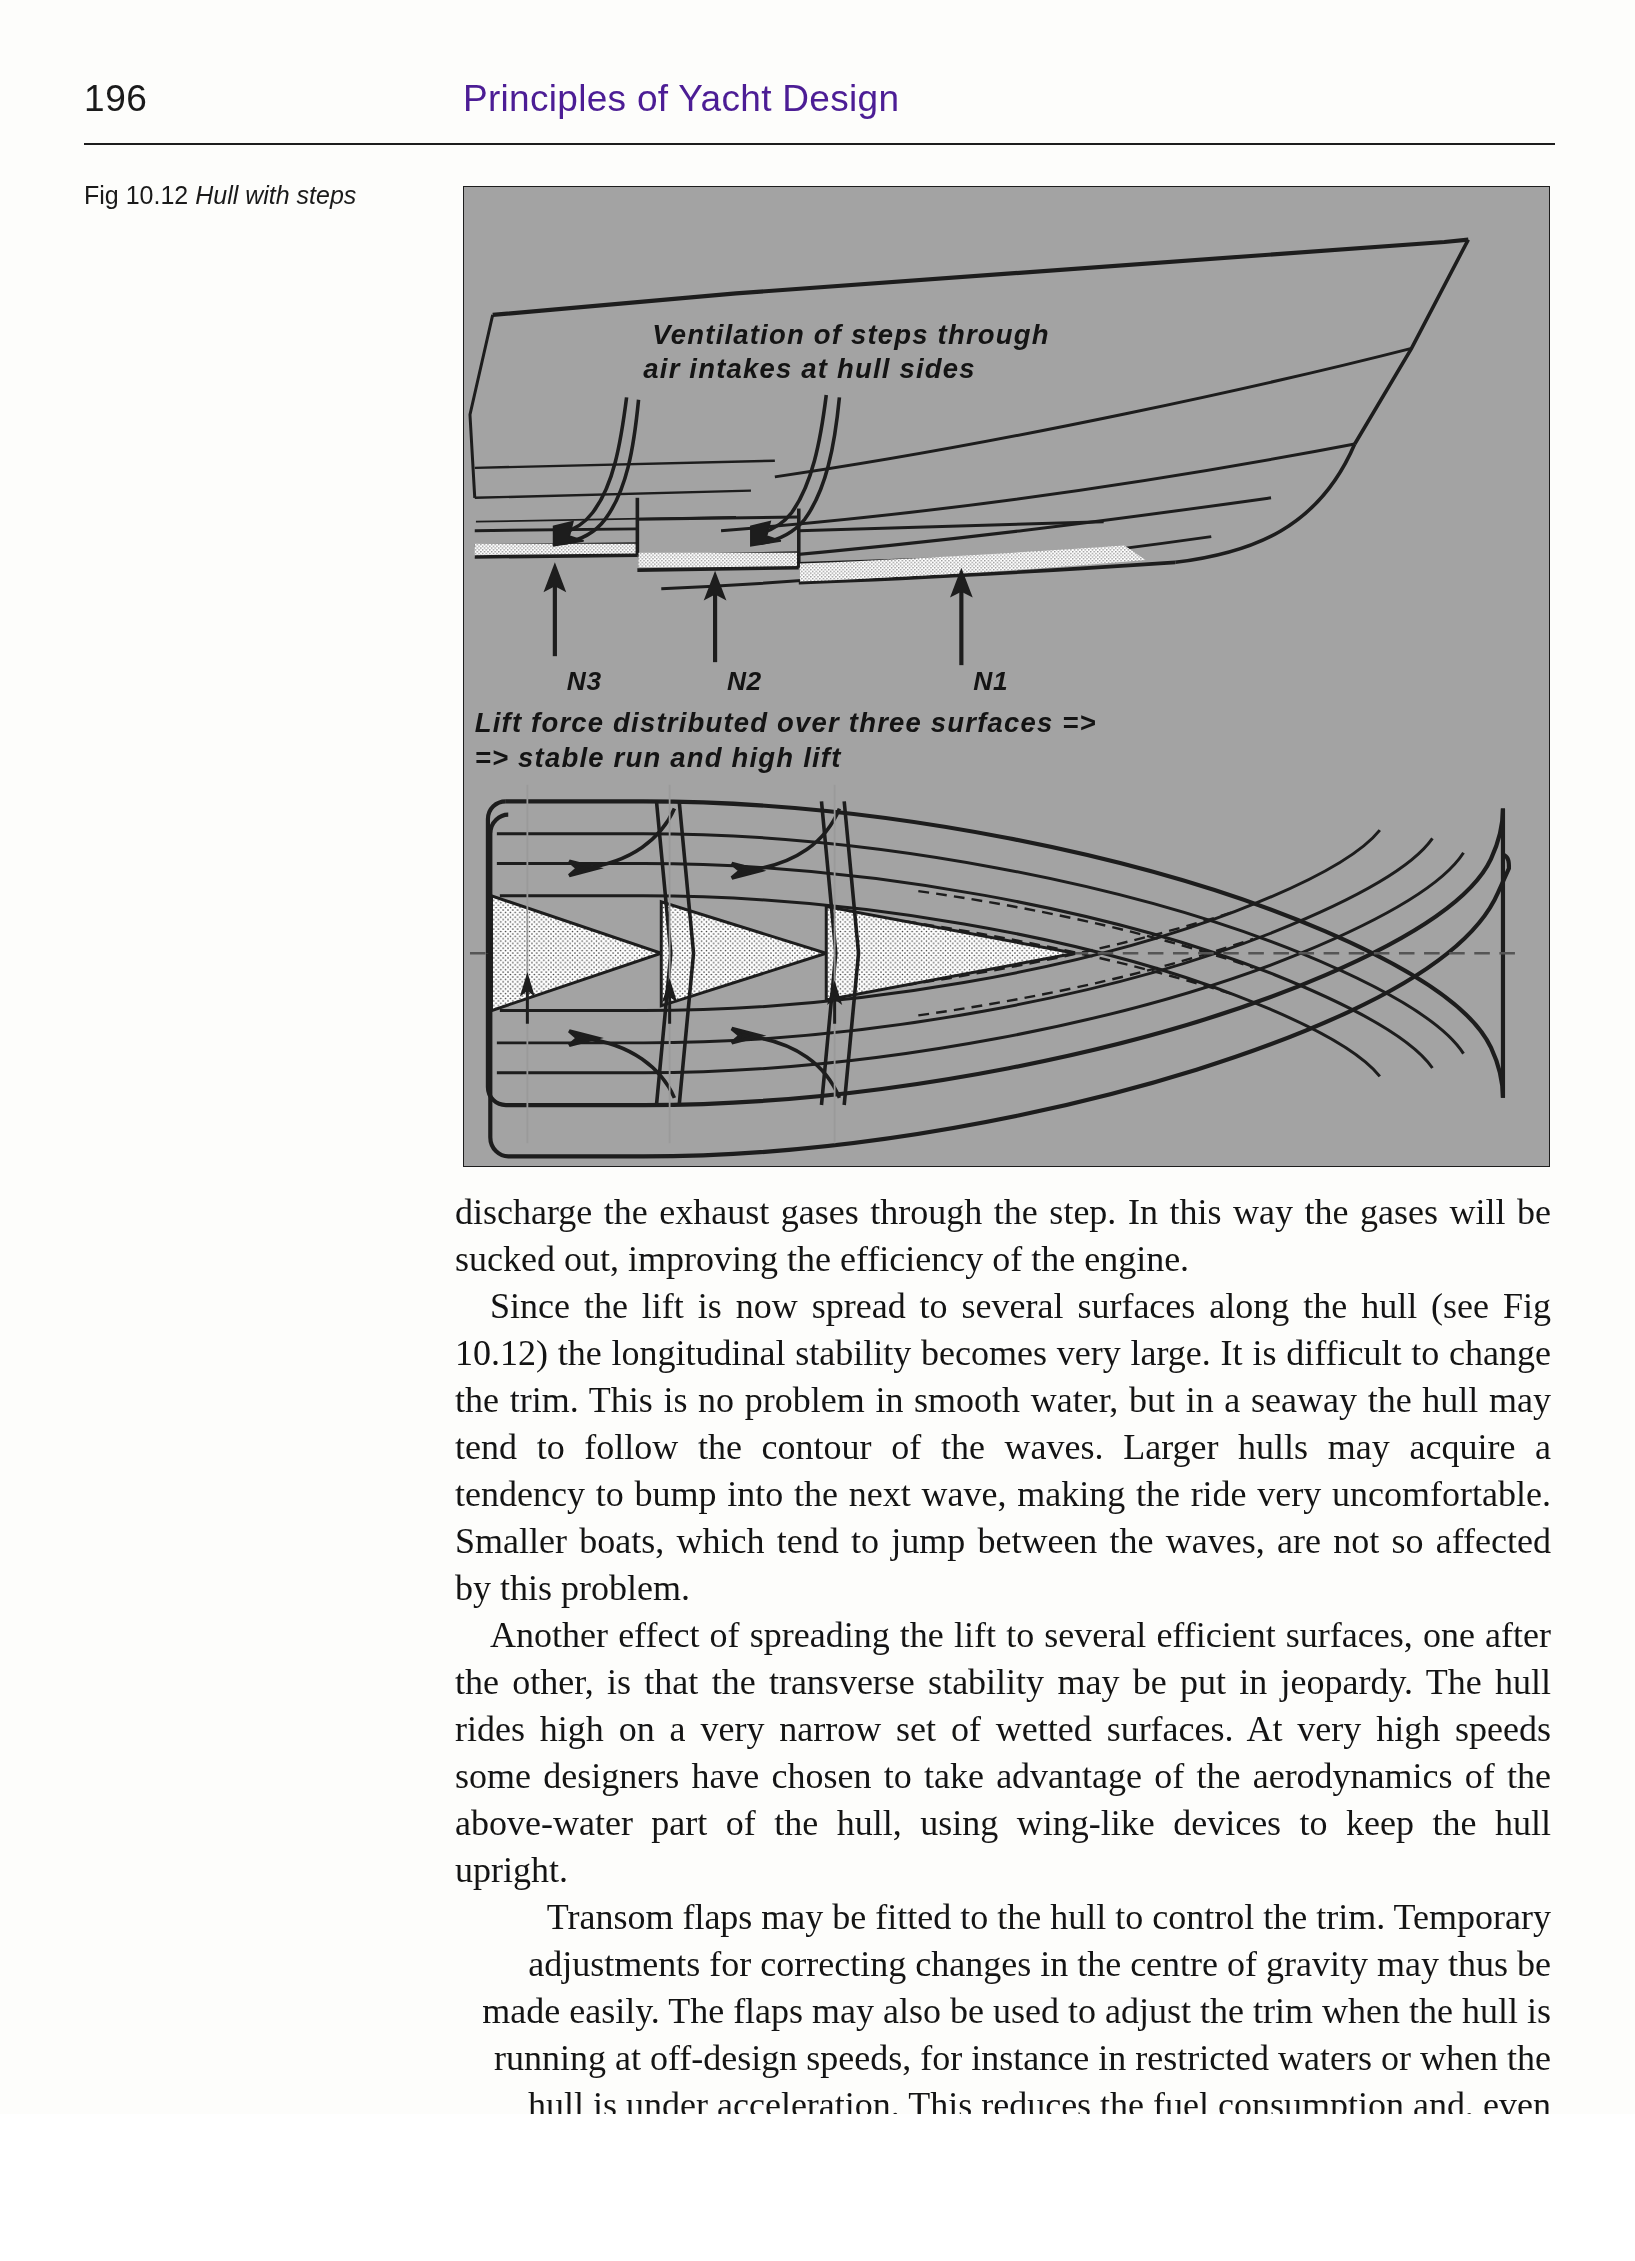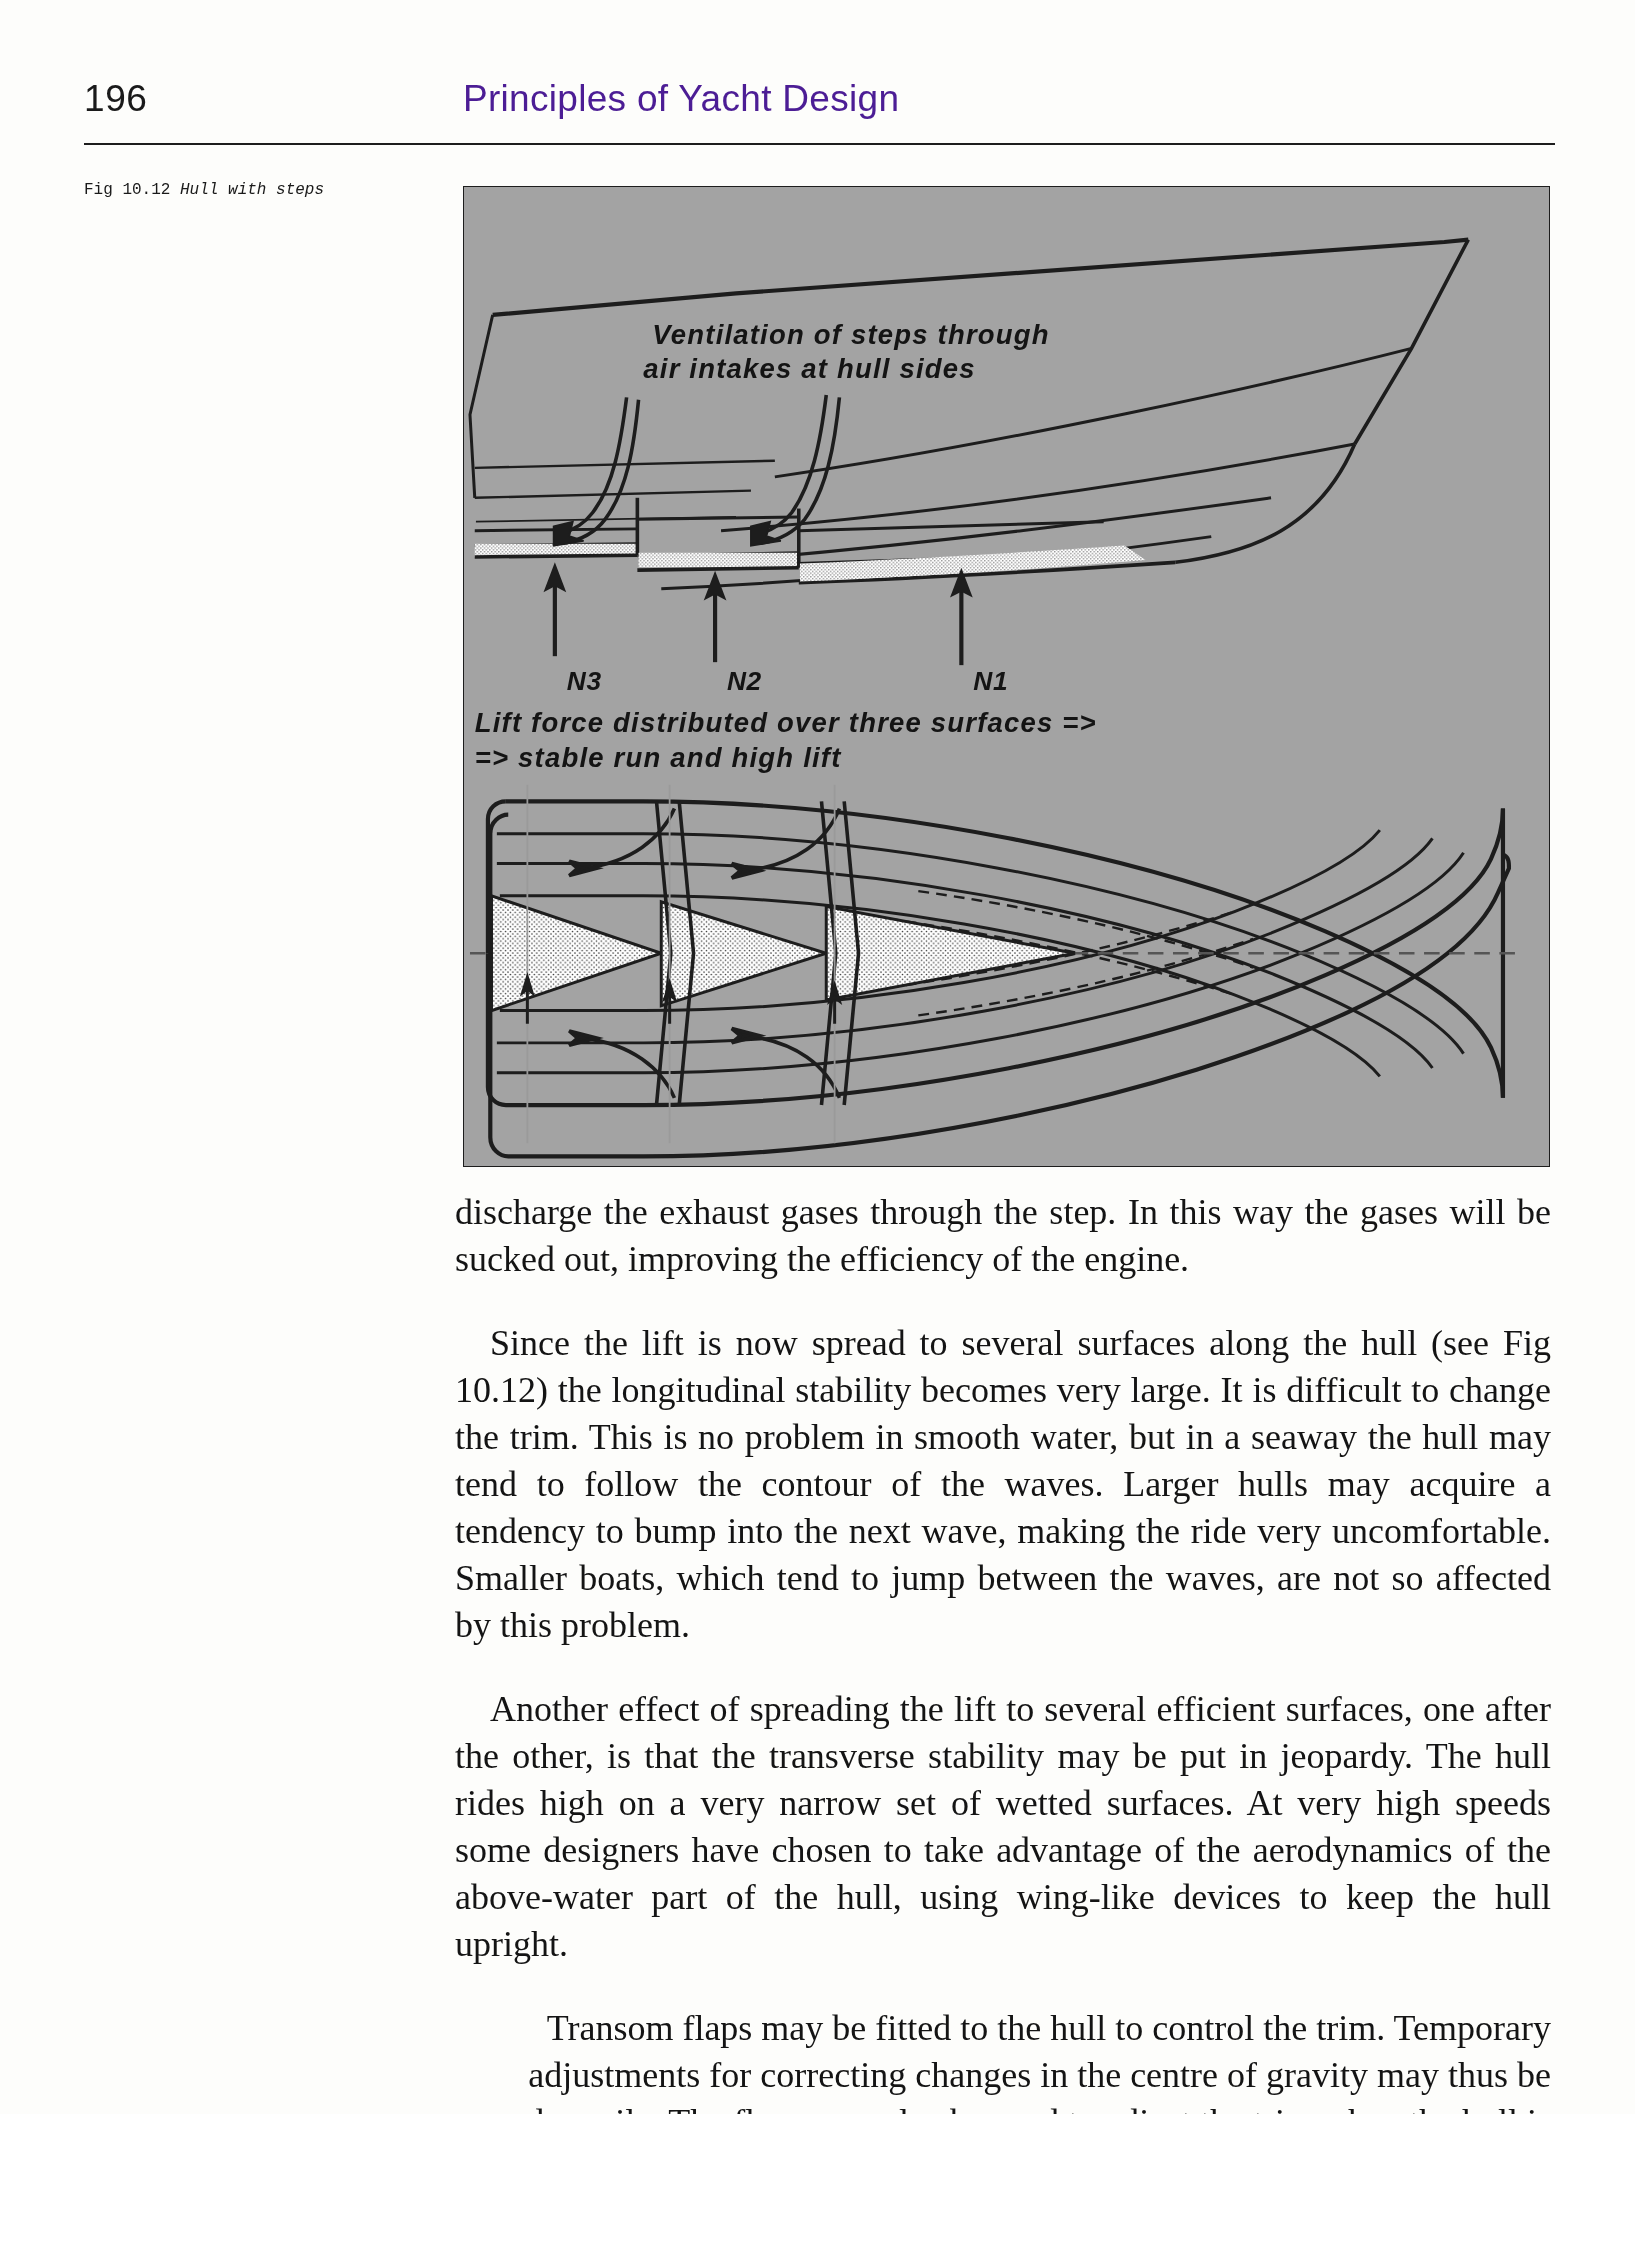--- a/index.html
+++ b/index.html
@@ -58,22 +58,22 @@
     height: 1.8px;
     background: #1d1d1d;
   }
 
   
   .fig-caption {
     position: absolute;
     left: 84px;
     top: 180px;
     width: 359px;
-    font-family: Liberation Mono, monospace;
-    font-size: 16px;
+    font-family: Liberation Sans, sans-serif;
+    font-size: 25px;
     font-weight: 300;
     color: #1a1a1a;
     line-height: 1.25;
   }
   .fig-caption .fig-num { font-style: normal; }
   .fig-caption .fig-title { font-style: italic; }
 
   
   .figure-box {
     position: absolute;
@@ -104,21 +104,20 @@
     line-height: 47px;
     text-align: justify;
     text-justify: inter-word;
     color: #141414;
   }
   .body-text p {
     margin: 0;
   }
   .body-text p + p {
     text-indent: 35px;
-    margin-top: 37px;
   }
   .body-text p:last-child {
     text-align: right;
   }
 </style>
 </head>
 <body>
 
 <div class="page">
 

